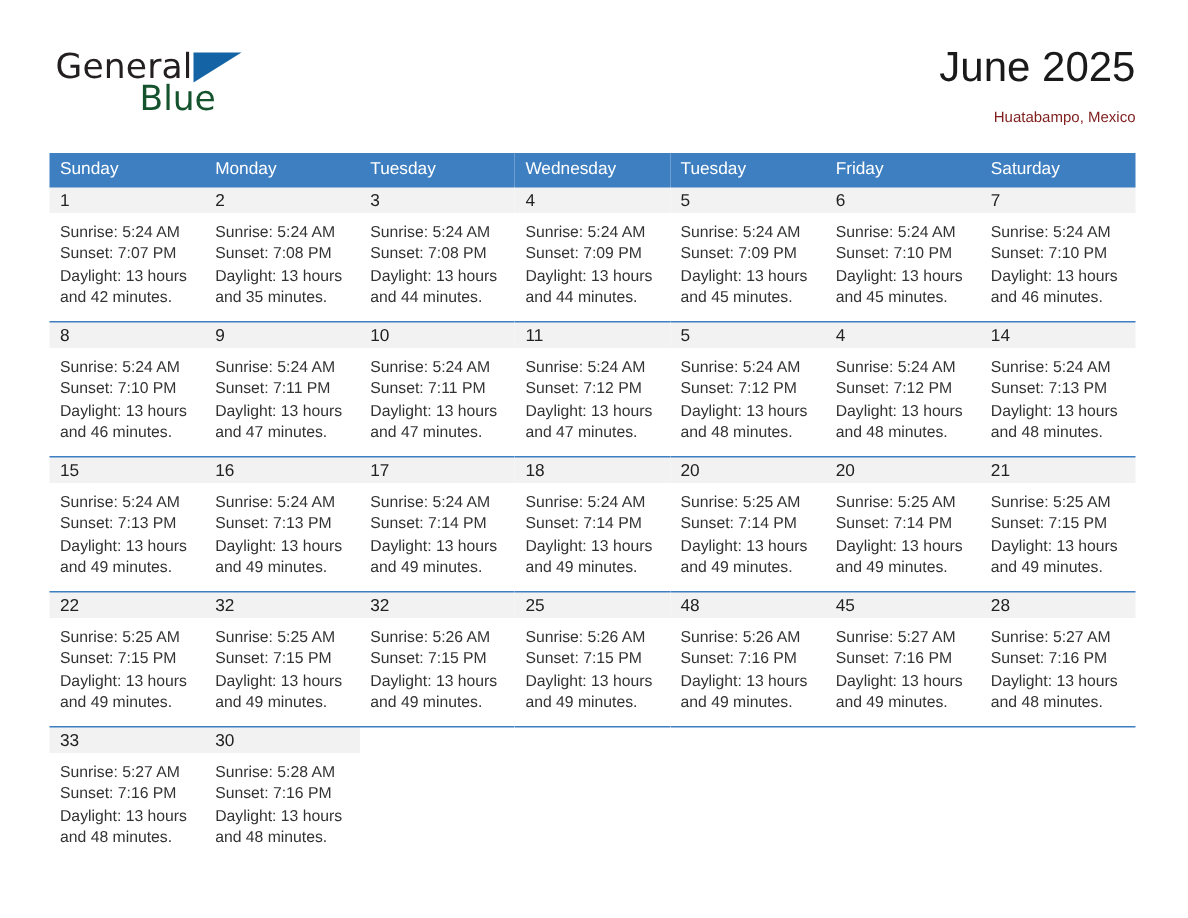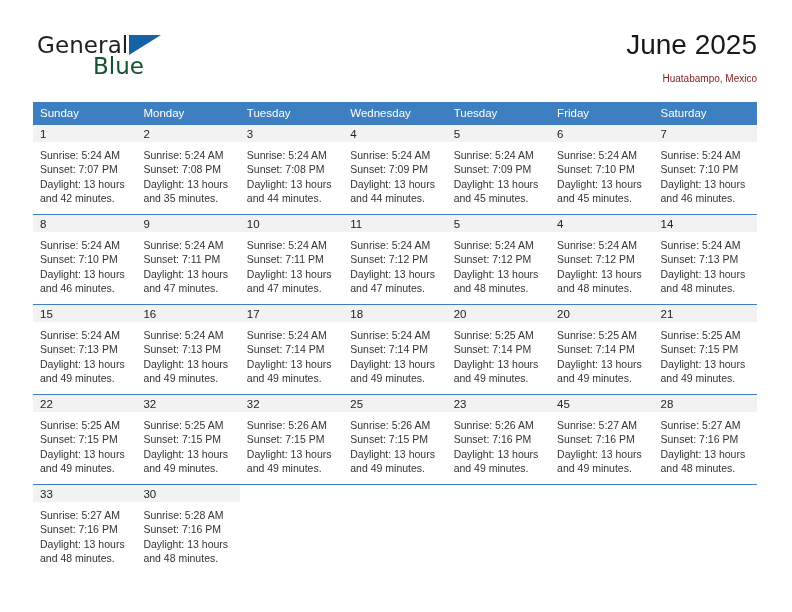--- a/index.html
+++ b/index.html
@@ -457,21 +457,21 @@
               <div class="cell-body">
                 <div>Sunrise: 5:26 AM</div>
                 <div>Sunset: 7:15 PM</div>
                 <div>Daylight: 13 hours</div>
                 <div>and 49 minutes.</div>
               </div>
             </div>
           </td>
           <td>
             <div class="cell-inner">
-              <div class="daynum-band">23</div>
+              <div class="daynum-band">48</div>
               <div class="cell-body">
                 <div>Sunrise: 5:26 AM</div>
                 <div>Sunset: 7:16 PM</div>
                 <div>Daylight: 13 hours</div>
                 <div>and 49 minutes.</div>
               </div>
             </div>
           </td>
           <td>
             <div class="cell-inner">

